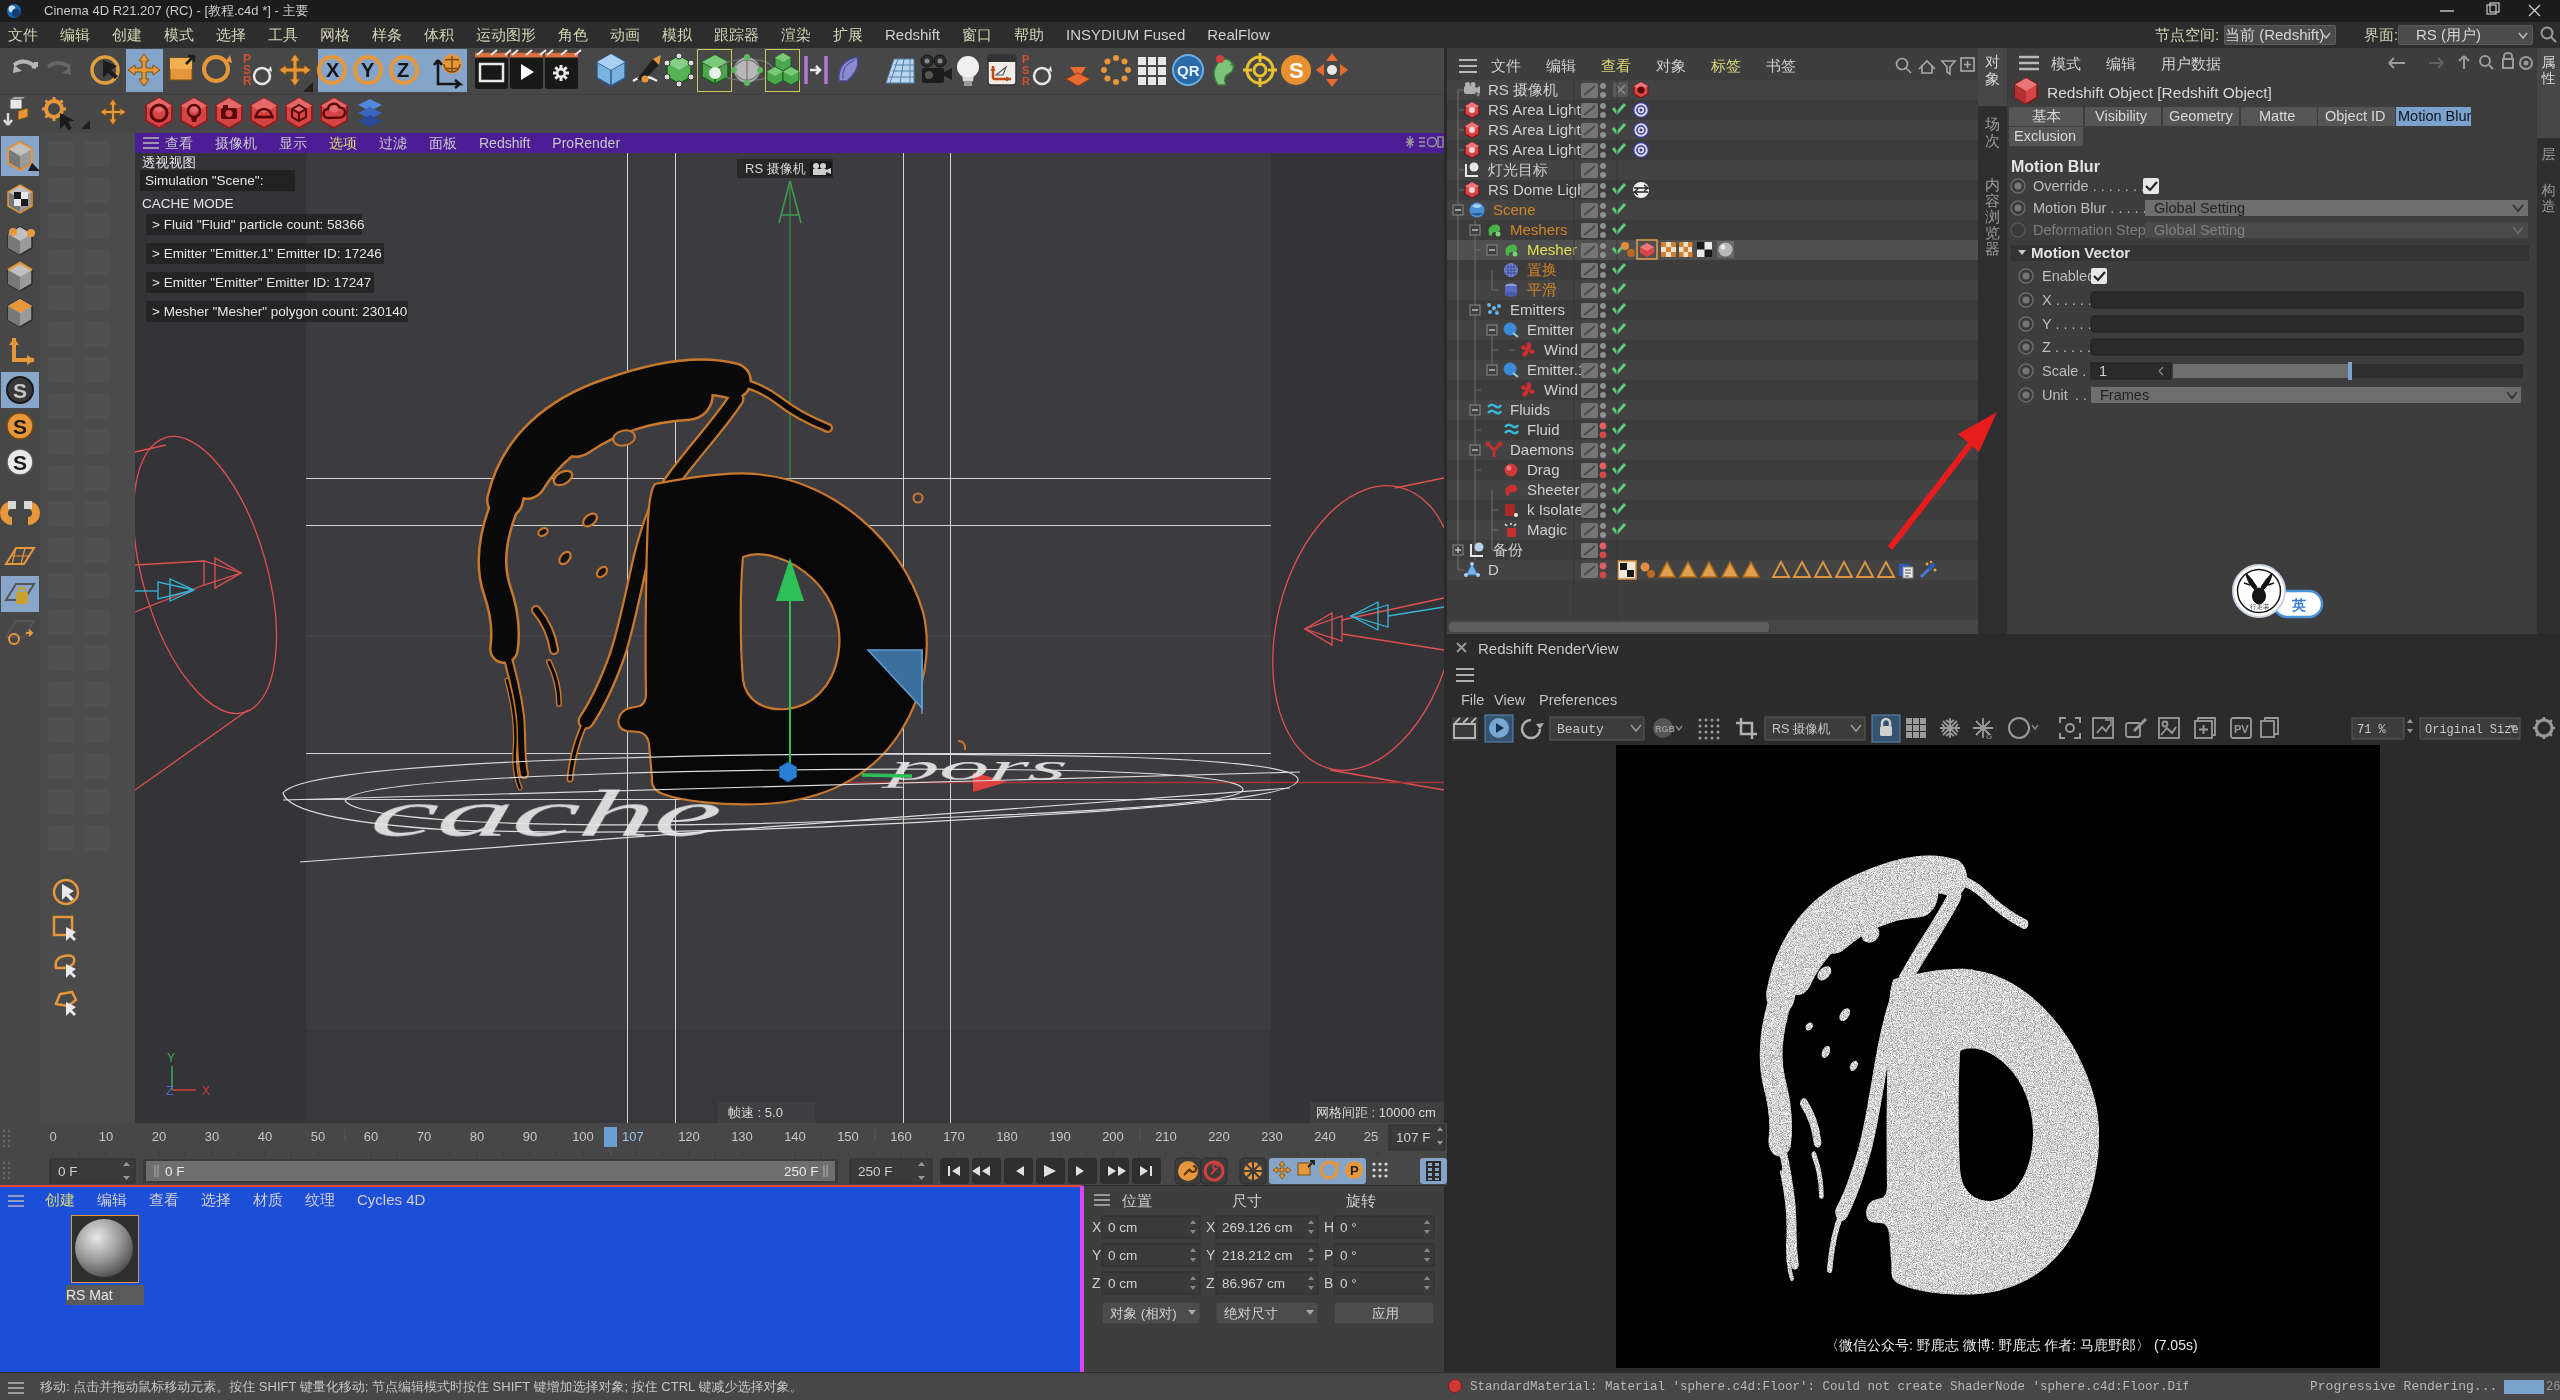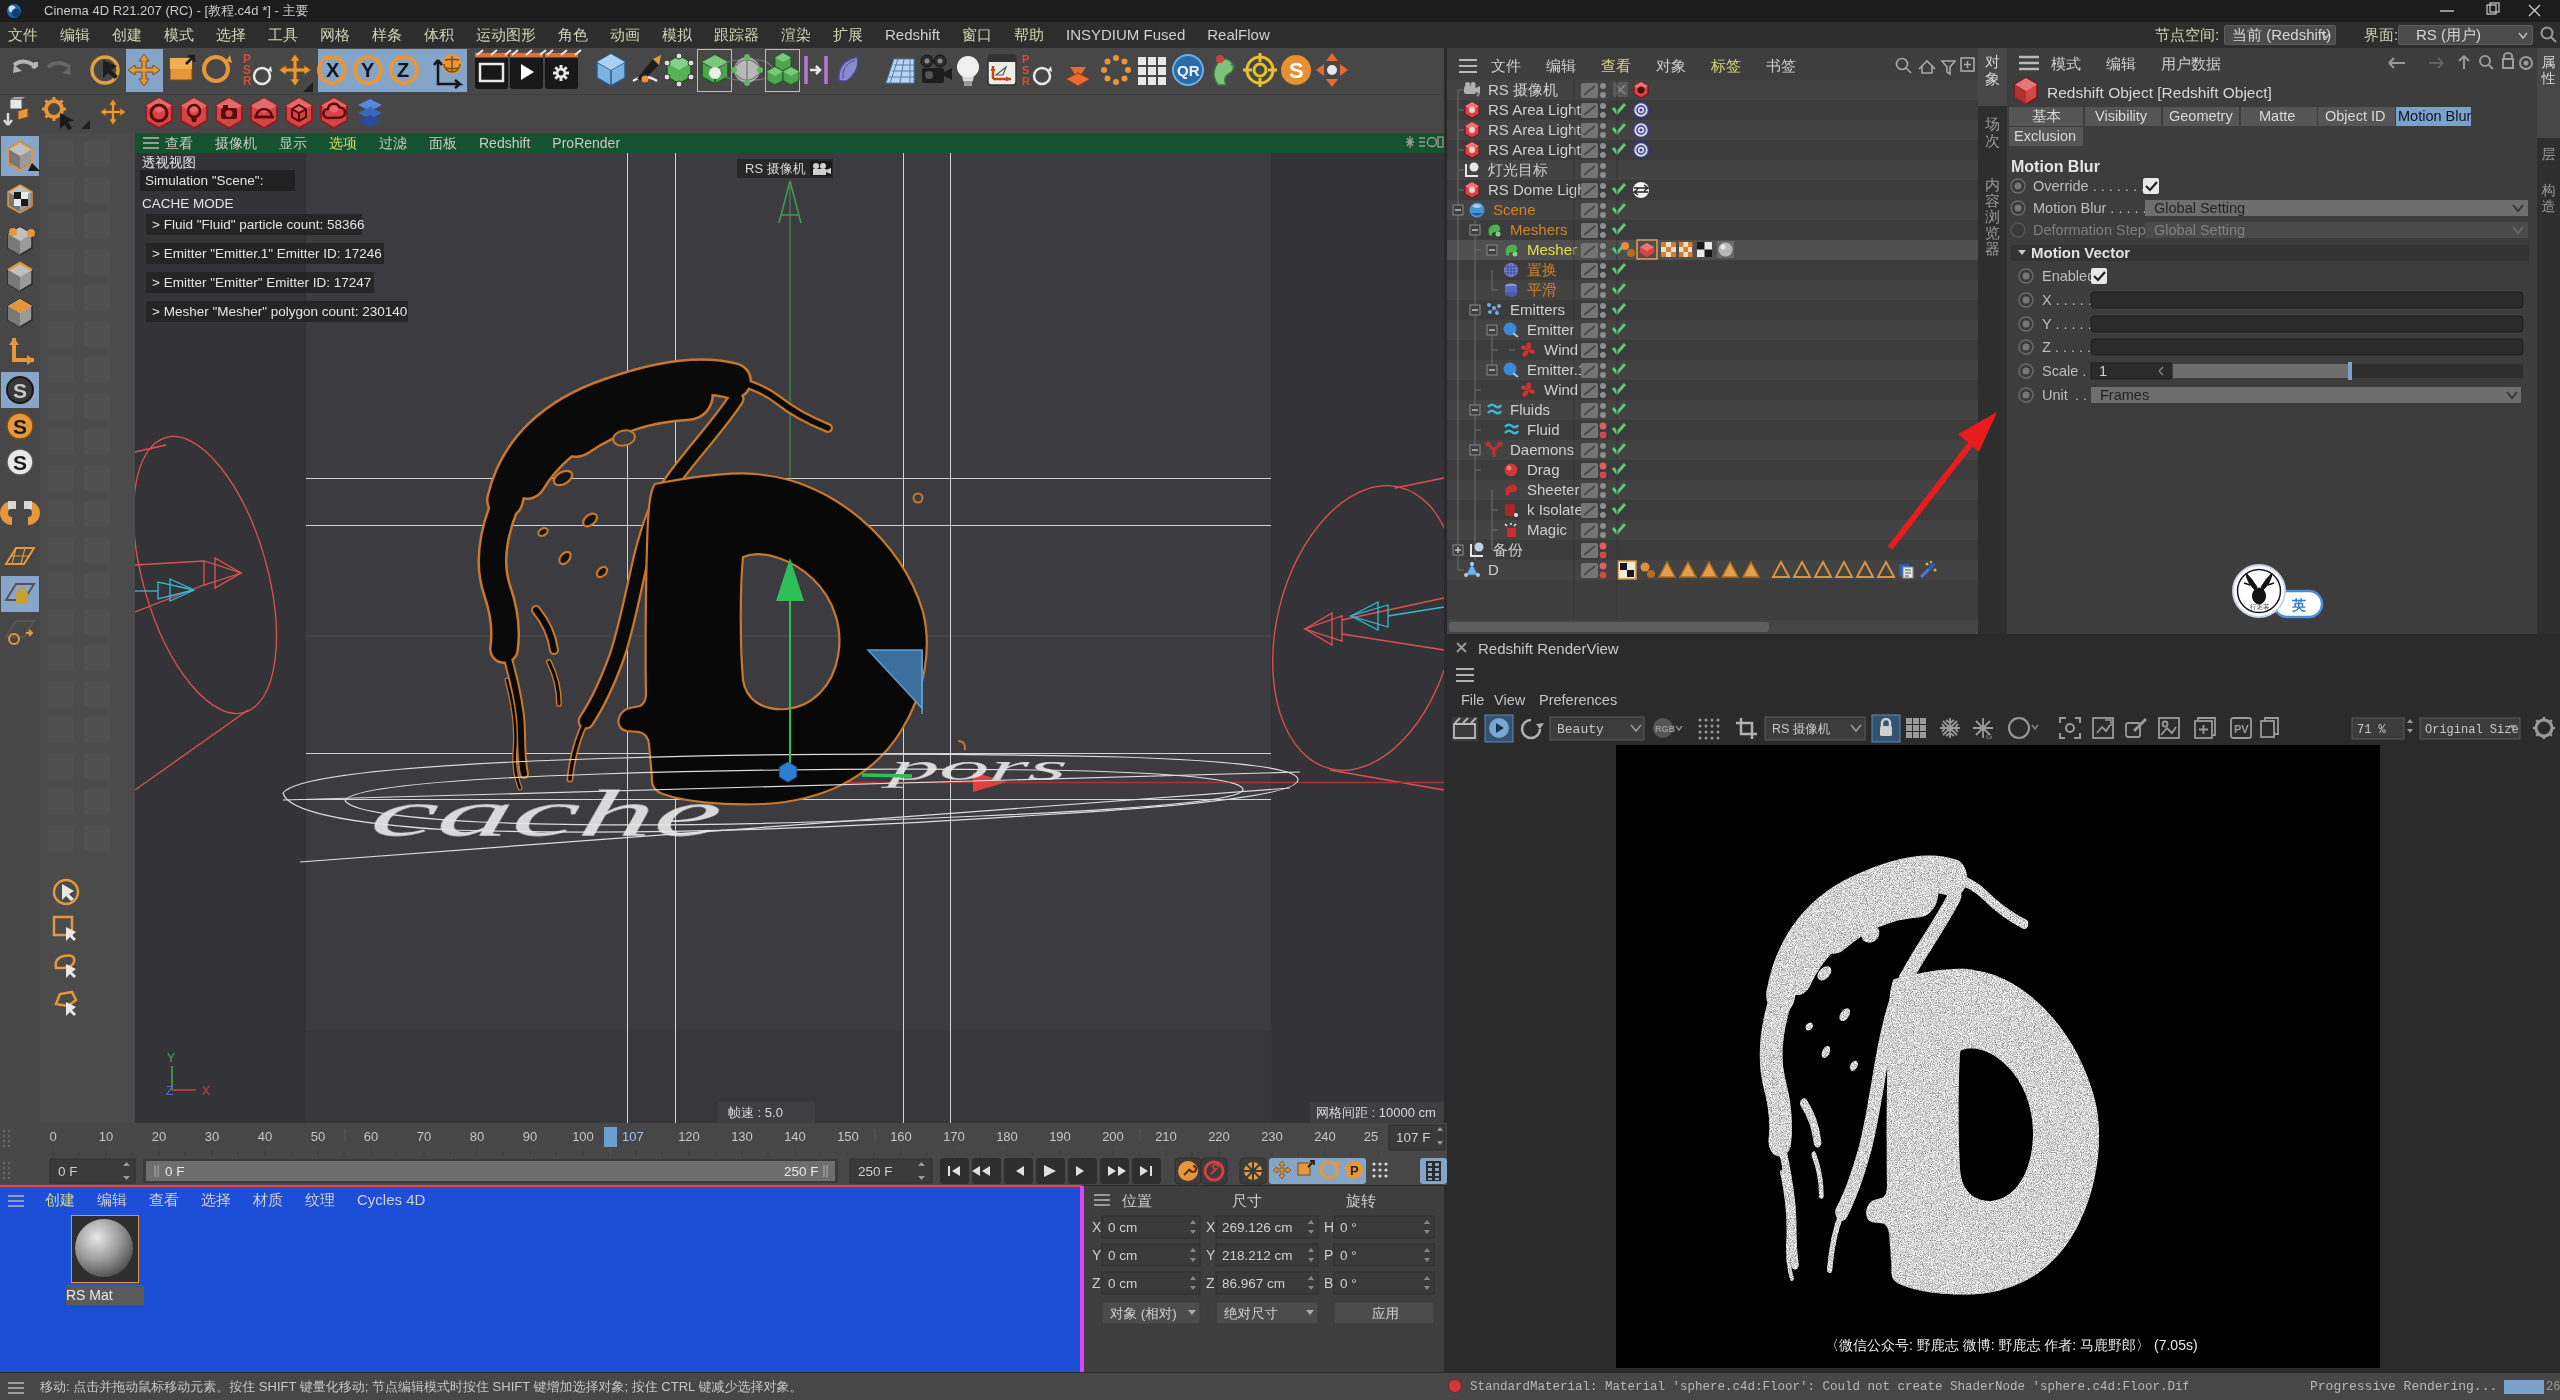--- a/index.html
+++ b/index.html
@@ -4,21 +4,21 @@
 *{margin:0;padding:0;box-sizing:border-box}
 html,body{width:2560px;height:1400px;overflow:hidden;background:#474747;font-family:"Liberation Sans",sans-serif;-webkit-font-smoothing:antialiased}
 .abs{position:absolute}
 #title{left:0;top:0;width:2560px;height:22px;background:#1c1c1c;color:#c9c9c9;font-size:13px;line-height:22px}
 #menu{left:0;top:22px;width:2560px;height:26px;background:#2d2d2d;color:#d2d2b4;font-size:15px;line-height:26px}
 #tb1{left:0;top:48px;width:1447px;height:47px;background:#474747;border-bottom:1px solid #3e3e3e}
 #tb2{left:0;top:95px;width:1447px;height:38px;background:#474747}
 #lcolA{left:0;top:133px;width:40px;height:990px;background:#474747}
 #lcolB{left:40px;top:133px;width:95px;height:990px;background:#4b4b4b}
 #vp{left:135px;top:153px;width:1309px;height:970px;background:#36363a}
-#vpmenu{left:135px;top:133px;width:1309px;height:20px;background:#14532d;color:#c8c8c8;font-size:14px;line-height:20px}
+#vpmenu{left:135px;top:133px;width:1309px;height:20px;background:#4c1d95;color:#c8c8c8;font-size:14px;line-height:20px}
 #divv{left:1444px;top:48px;width:3px;height:1324px;background:#2a2a2a}
 #om{left:1447px;top:48px;width:531px;height:586px;background:#3e3e3e}
 #omtabs{left:1978px;top:48px;width:29px;height:586px;background:#2e2e2e}
 #attr{left:2007px;top:48px;width:530px;height:586px;background:#3d3d3d}
 #attrtabs{left:2537px;top:48px;width:23px;height:586px;background:#2e2e2e}
 #rvdiv{left:1447px;top:634px;width:1113px;height:3px;background:#2a2a2a}
 #rv{left:1447px;top:637px;width:1113px;height:735px;background:#282828}
 #ruler{left:0;top:1123px;width:1447px;height:34px;background:#474747;color:#c6c6c6;font-size:13px}
 #rrow{left:0;top:1157px;width:1447px;height:28px;background:#474747}
 #mat{left:0;top:1185px;width:1080px;height:187px;background:#1d4ed8;border-top:2px solid #ef4444}
@@ -37,21 +37,21 @@
   <svg class="abs" style="left:2430px;top:0" width="120" height="22">
     <line x1="10" y1="11" x2="24" y2="11" stroke="#c9c9c9" stroke-width="1.4"></line>
     <rect x="57" y="5" width="9" height="9" fill="none" stroke="#c9c9c9" stroke-width="1.2"></rect>
       <rect x="60" y="3" width="9" height="9" fill="none" stroke="#c9c9c9" stroke-width="1.2"></rect>
     <path d="M99 5 l11 11 M110 5 l-11 11" stroke="#c9c9c9" stroke-width="1.4"></path>
   </svg>
 </div>
 <div class="abs" id="menu">
   <span class="mitem" style="margin-left:8px">文件</span><span class="mitem">编辑</span><span class="mitem">创建</span><span class="mitem">模式</span><span class="mitem">选择</span><span class="mitem">工具</span><span class="mitem">网格</span><span class="mitem">样条</span><span class="mitem">体积</span><span class="mitem">运动图形</span><span class="mitem">角色</span><span class="mitem">动画</span><span class="mitem">模拟</span><span class="mitem">跟踪器</span><span class="mitem">渲染</span><span class="mitem">扩展</span><span class="mitem" style="color:#cfcfcf">Redshift</span><span class="mitem">窗口</span><span class="mitem">帮助</span><span class="mitem" style="color:#cfcfcf">INSYDIUM Fused</span><span class="mitem" style="color:#cfcfcf">RealFlow</span>
   <span class="abs" style="left:2155px;top:0">节点空间:</span>
-  <div class="abs" style="left:2224px;top:3px;width:112px;height:20px;background:#4b4b4b;border:1px solid #5c5c5c;border-radius:2px;line-height:18px;color:#d6d6d6;padding-left:7px">当前 (Redshift)<svg class="abs" style="right:4px;top:6px" width="10" height="8">
+  <div class="abs" style="left:2224px;top:3px;width:112px;height:20px;background:#4b4b4b;border:1px solid #5c5c5c;border-radius:2px;line-height:18px;color:#d6d6d6;">当前 (Redshift)<svg class="abs" style="right:4px;top:6px" width="10" height="8">
         <path d="M1 1 l4 5 l4 -5" fill="none" stroke="#bbb" stroke-width="1.5"></path>
       </svg></div>
   <span class="abs" style="left:2364px;top:0">界面:</span>
   <div class="abs" style="left:2398px;top:3px;width:135px;height:20px;background:#4b4b4b;border:1px solid #5c5c5c;border-radius:2px;line-height:18px;color:#d6d6d6;padding-left:17px">RS (用户)<svg class="abs" style="right:4px;top:6px" width="10" height="8">
         <path d="M1 1 l4 5 l4 -5" fill="none" stroke="#bbb" stroke-width="1.5"></path>
       </svg></div>
   <svg class="abs" style="left:2538px;top:3px" width="20" height="20">
       <circle cx="9" cy="8" r="5.5" fill="none" stroke="#9a9a9a" stroke-width="2"></circle>
       <line x1="13" y1="12" x2="18" y2="17" stroke="#9a9a9a" stroke-width="2"></line>
     </svg>

